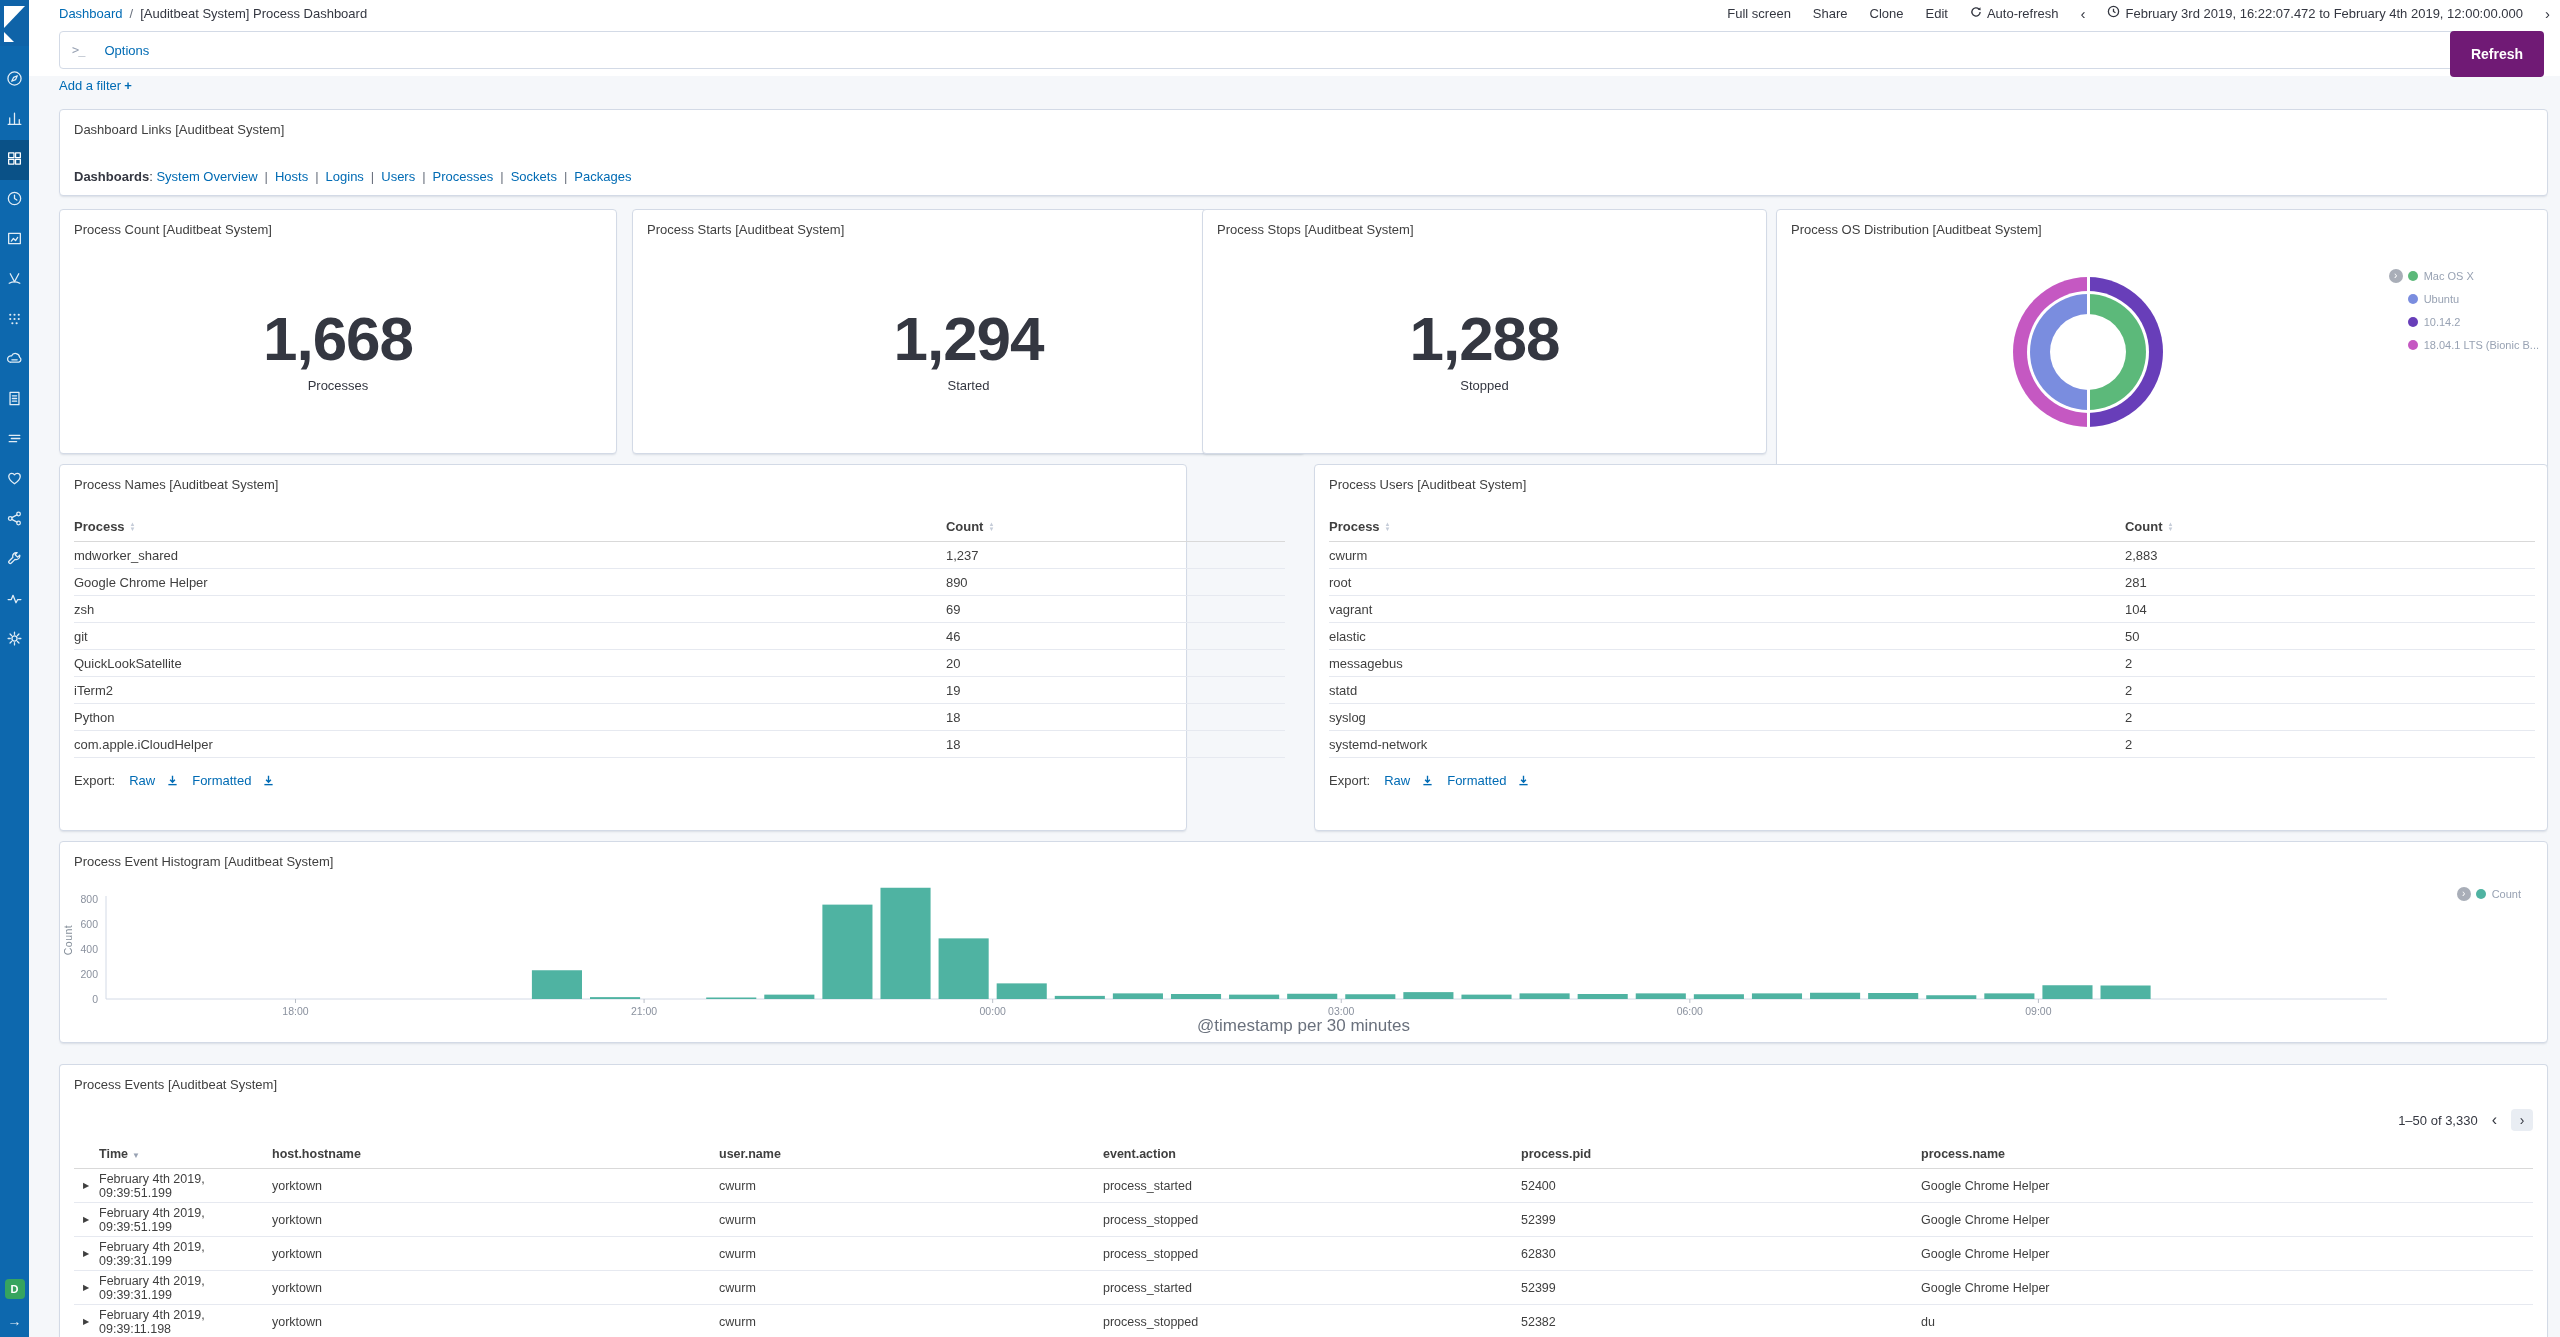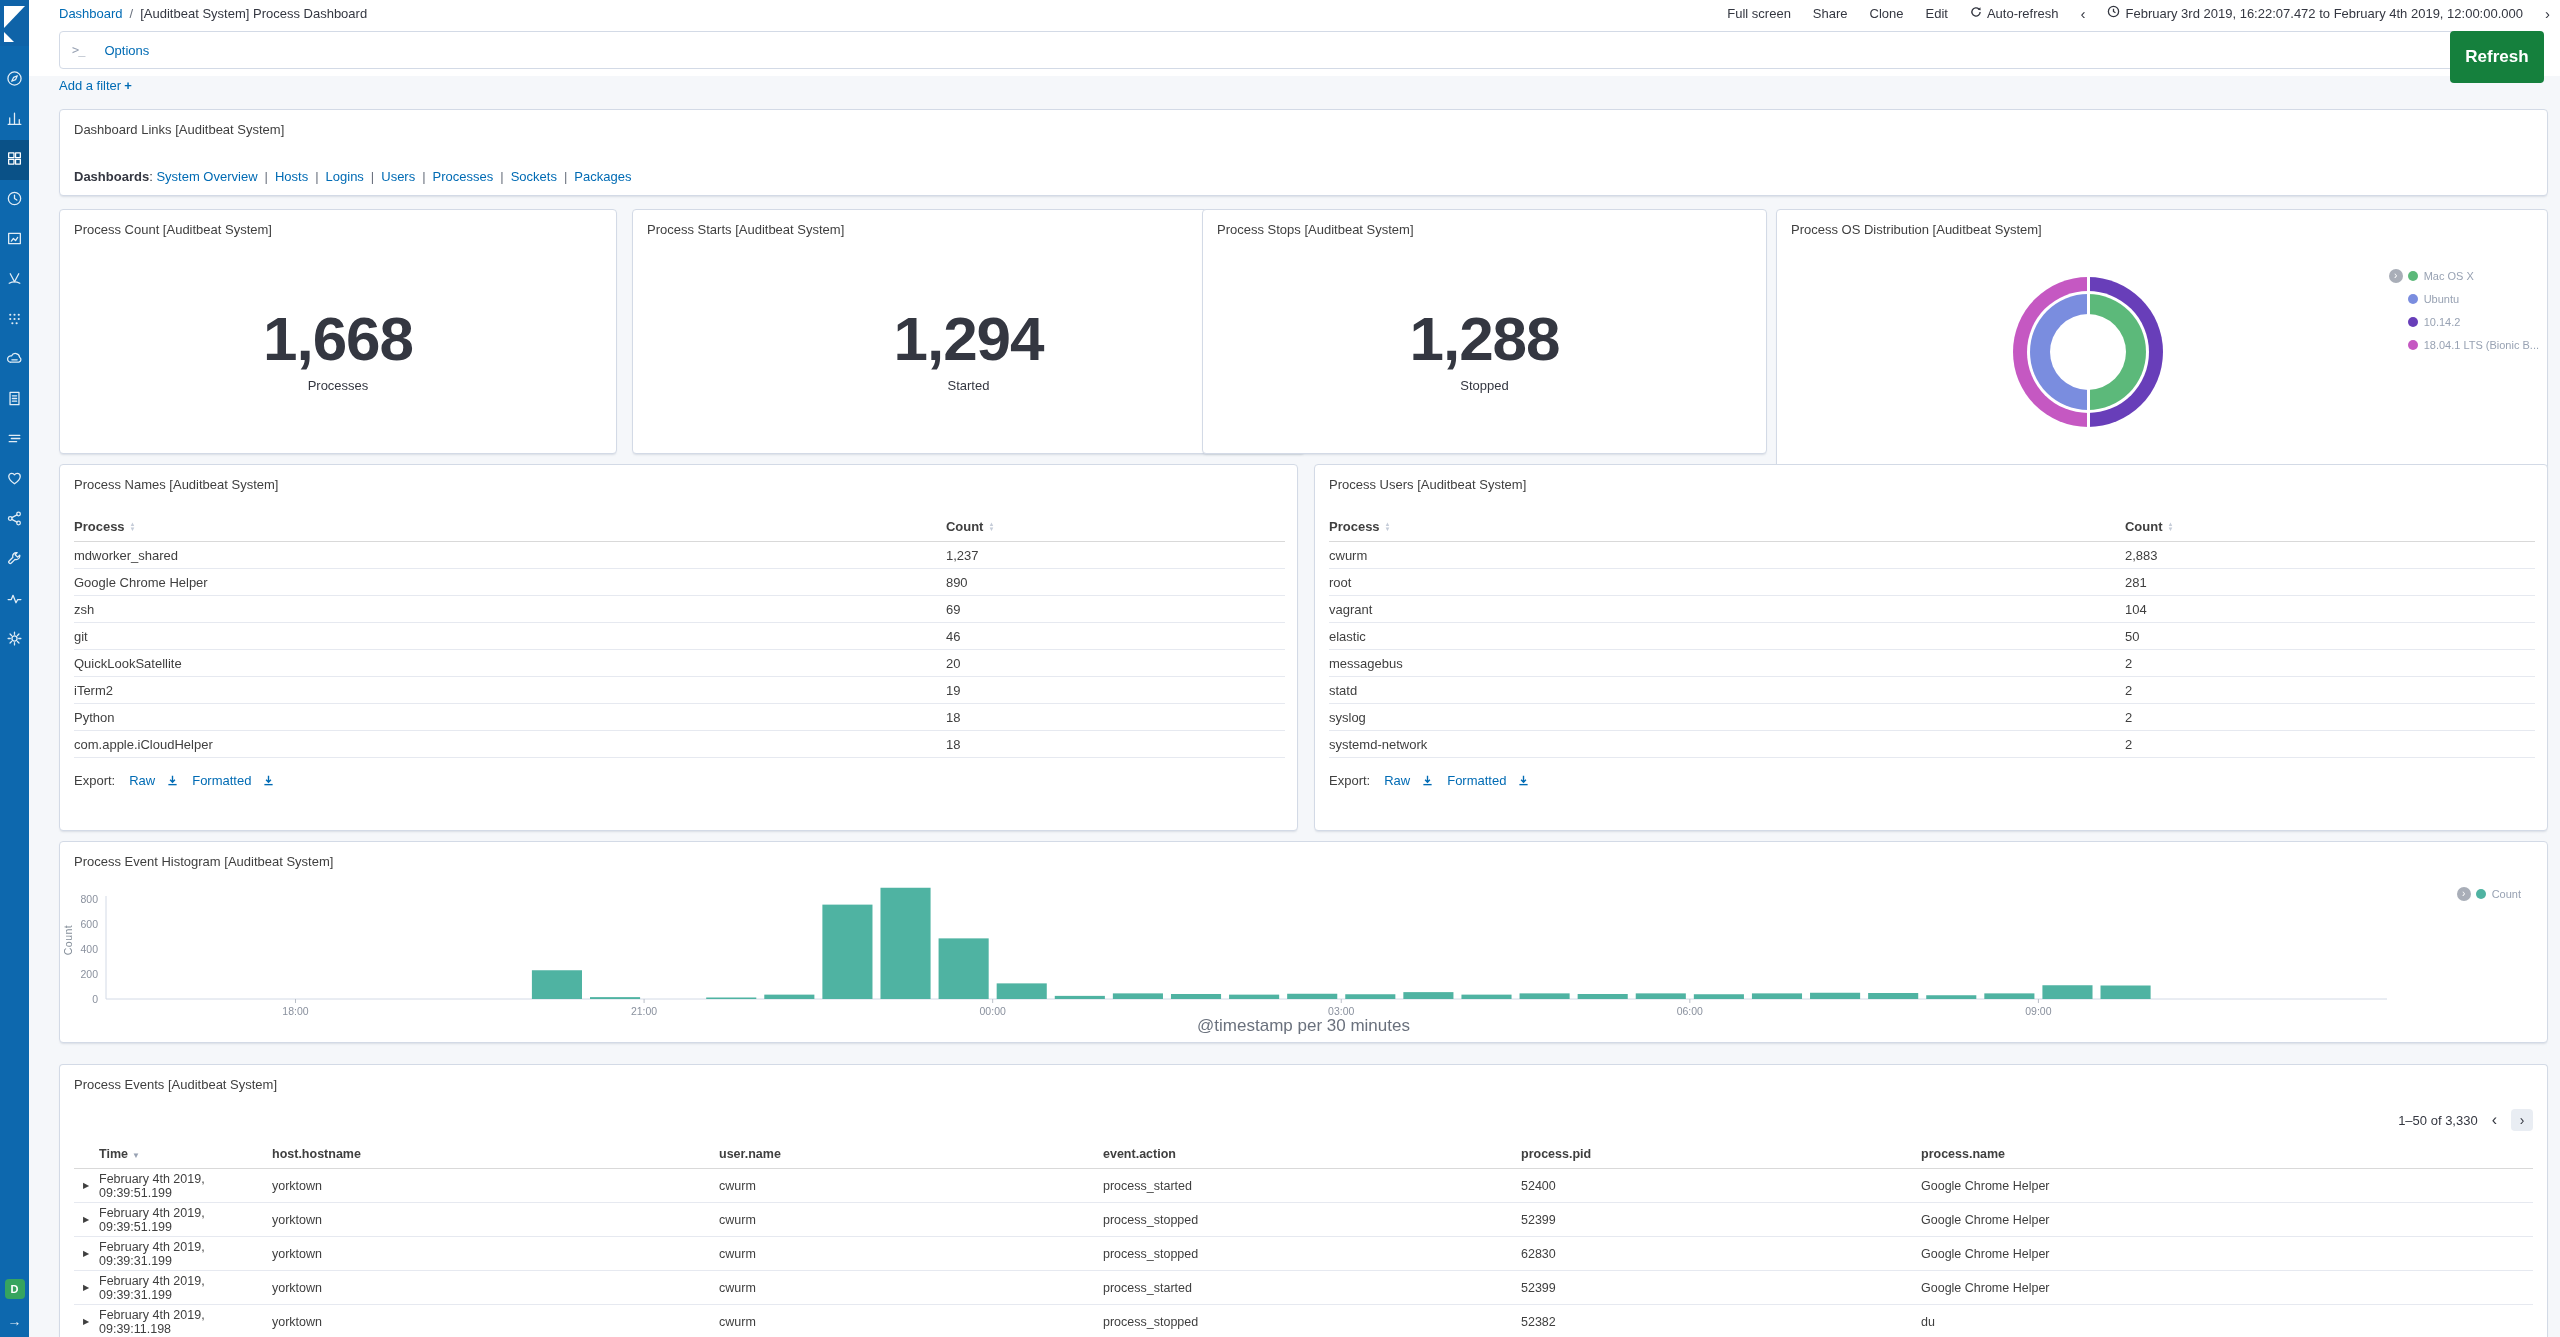--- a/index.html
+++ b/index.html
@@ -34,21 +34,21 @@
   #topmenu .icon-txt{display:flex;align-items:center;gap:5px;}
   .chev{font-size:15px;color:#343741;cursor:pointer;line-height:1;}
 
   
   #querybar{position:absolute;left:29px;top:26px;right:0;height:50px;background:#fff;}
   #search-box{position:absolute;left:30px;top:5px;width:2411px;height:38px;border:1px solid #D3DAE6;border-radius:4px;background:#fff;box-sizing:border-box;display:flex;align-items:center;padding:0 12px;}
   #search-prompt{font-family:"DejaVu Sans Mono",monospace;color:#98A2B3;font-size:12px;margin-right:10px;letter-spacing:-1px;}
   #search-input{flex:1;border:none;outline:none;font-size:14px;color:#343741;font-family:inherit;background:transparent;}
   #search-input::placeholder{color:#98A2B3;}
   #query-options{font-size:13px;margin-left:10px;}
-  #refresh-btn{position:absolute;right:16px;top:5px;width:94px;height:52px;background:#15803d;color:#fff;border:none;border-radius:4px;font-size:17px;font-weight:700;cursor:pointer;font-family:inherit;}
+  #refresh-btn{position:absolute;right:16px;top:5px;width:94px;height:46px;background:#701a75;color:#fff;border:none;border-radius:4px;font-size:14px;font-weight:700;cursor:pointer;font-family:inherit;}
 
   
   #filterbar{position:absolute;left:59px;top:78px;font-size:13px;}
   #filterbar a{color:#006BB4;}
   #filterbar b{font-weight:700;margin-left:3px;}
 
   
   .panel{position:absolute;background:#fff;border:1px solid #D3DAE6;border-radius:4px;box-shadow:0 2px 2px -1px rgba(152,162,179,.3);box-sizing:border-box;}
   .panel-title{position:absolute;left:14px;top:12px;font-size:13px;color:#3F3F3F;white-space:nowrap;}
 
@@ -315,21 +315,21 @@
         <span>10.14.2</span>
       </div>
       <div class="lrow">
         <span class="indent"></span>
         <span class="dot" style="background:#C558C2"></span>
         <span>18.04.1 LTS (Bionic B...</span>
       </div>
     </div>
 </section>
 
-<section class="panel" style="left:59px;top:464px;width:1239px;height:367px;">
+<section class="panel" style="left:59px;top:464px;width:1128px;height:367px;">
   <div class="panel-title">Process Names [Auditbeat System]</div>
   <table class="vis-table" style="width:1211px;" id="names-table">
     <colgroup>
         <col style="width:72%">
         <col style="width:28%">
       </colgroup>
     <thead>
         <tr>
           <th>Process<span class="sorters">
               <span>▲</span>

